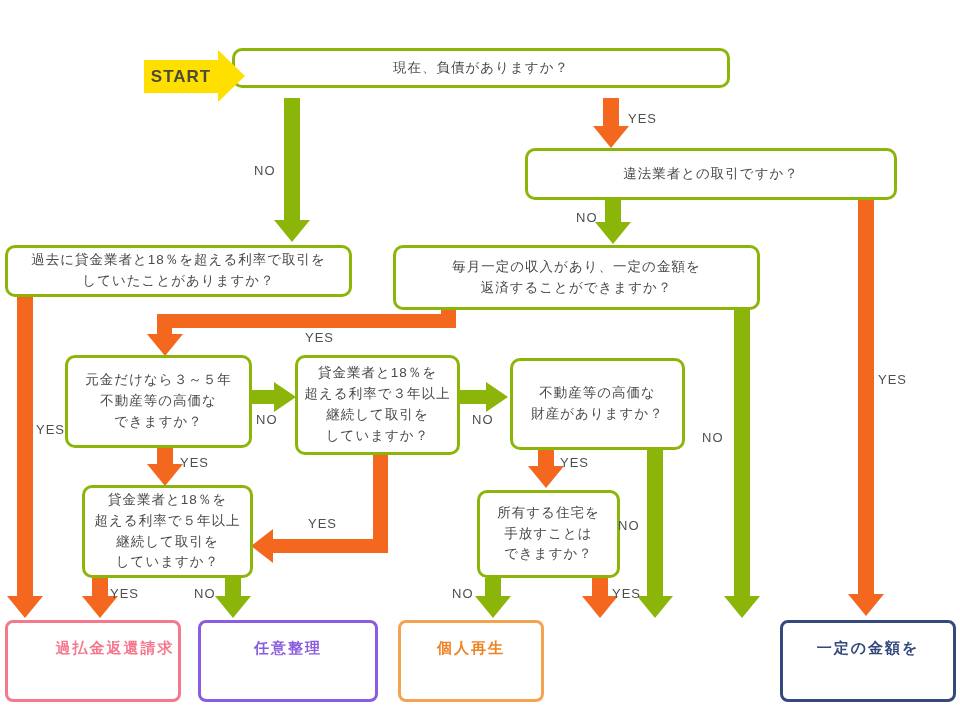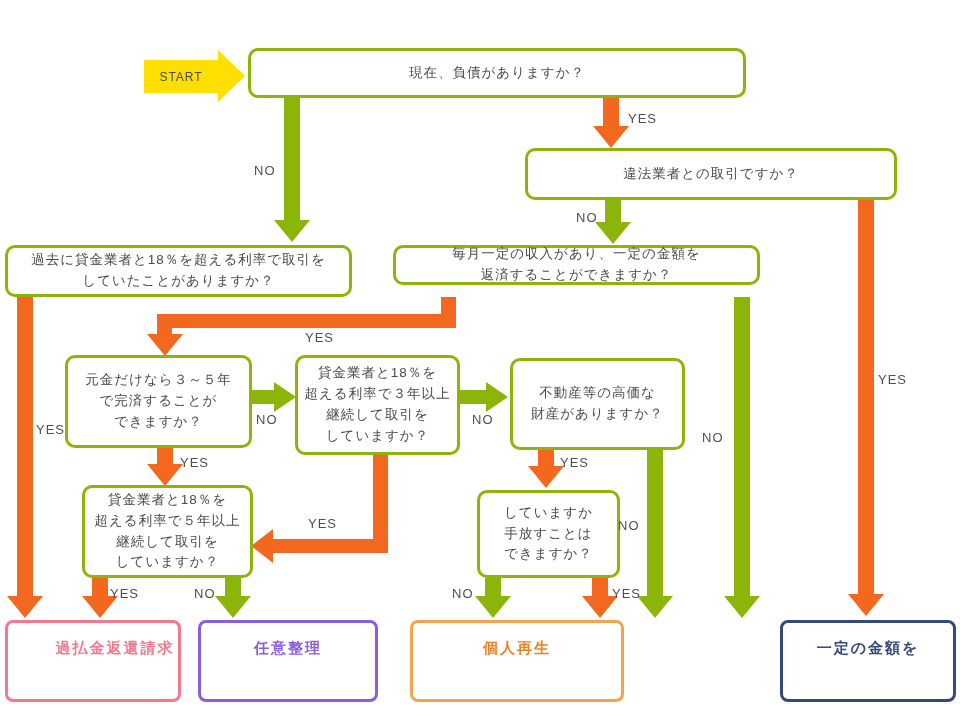--- a/index.html
+++ b/index.html
@@ -36,21 +36,21 @@
   .head { width:0; height:0; }
   .down-g { border-left:18px solid transparent; border-right:18px solid transparent; border-top:22px solid var(--green,#8cb50a); }
   .down-o { border-left:18px solid transparent; border-right:18px solid transparent; border-top:22px solid var(--orange,#f4671e); }
   .right-g { border-top:15px solid transparent; border-bottom:15px solid transparent; border-left:22px solid var(--green,#8cb50a); }
   .left-o  { border-top:17px solid transparent; border-bottom:17px solid transparent; border-right:22px solid var(--orange,#f4671e); }
   .lbl { position:absolute; font-size:13px; color:var(--label_text,#4f4f4f); letter-spacing:1px; z-index:3; }
   .start-body {
     position:absolute; left:144px; top:60px; width:74px; height:33px;
     background:var(--yellow,#ffdf00); display:flex; align-items:center; justify-content:center; z-index:3;
   }
-  .start-text { font-size:12px; font-weight:normal; color:var(--start_text,#4c4c34); letter-spacing:1px; }
+  .start-text { font-size:17px; font-weight:bold; color:var(--start_text,#4c4c34); letter-spacing:1px; }
   .start-head {
     position:absolute; left:218px; top:50px; width:0; height:0; z-index:3;
     border-top:26px solid transparent; border-bottom:26px solid transparent;
     border-left:27px solid var(--yellow,#ffdf00);
   }
 </style>
 </head>
 <body>
 
 <div class="stage">
@@ -125,67 +125,67 @@
   <div class="lbl" style="left:194px;top:586px">NO</div>
 
   <div class="vbar bar-g" style="left:485px;top:578px;width:16px;height:20px"></div>
   <div class="head down-g" style="left:475px;top:596px"></div>
   <div class="lbl" style="left:452px;top:586px">NO</div>
 
   <div class="vbar bar-o" style="left:592px;top:578px;width:16px;height:20px"></div>
   <div class="head down-o" style="left:582px;top:596px"></div>
   <div class="lbl" style="left:612px;top:586px">YES</div>
 
-  <div class="qbox" style="left:248px;top:48px;width:498px;height:50px">
+  <div class="qbox" style="left:232px;top:48px;width:498px;height:40px">
     <div class="qtext">現在、負債がありますか？</div>
   </div>
   <div class="qbox" style="left:525px;top:148px;width:372px;height:52px">
     <div class="qtext">違法業者との取引ですか？</div>
   </div>
   <div class="qbox" style="left:5px;top:245px;width:347px;height:52px">
     <div class="qtext">過去に貸金業者と18％を超える利率で取引を
 していたことがありますか？</div>
   </div>
-  <div class="qbox" style="left:393px;top:245px;width:367px;height:40px">
+  <div class="qbox" style="left:393px;top:245px;width:367px;height:65px">
     <div class="qtext">毎月一定の収入があり、一定の金額を
 返済することができますか？</div>
   </div>
   <div class="qbox" style="left:65px;top:355px;width:187px;height:93px">
     <div class="qtext">元金だけなら３～５年
-で完済することが
+不動産等の高価な
 できますか？</div>
   </div>
   <div class="qbox" style="left:295px;top:355px;width:165px;height:100px">
     <div class="qtext">貸金業者と18％を
 超える利率で３年以上
 継続して取引を
 していますか？</div>
   </div>
   <div class="qbox" style="left:510px;top:358px;width:175px;height:92px">
     <div class="qtext">不動産等の高価な
 財産がありますか？</div>
   </div>
   <div class="qbox" style="left:82px;top:485px;width:171px;height:93px">
     <div class="qtext">貸金業者と18％を
 超える利率で５年以上
 継続して取引を
 していますか？</div>
   </div>
   <div class="qbox" style="left:477px;top:490px;width:143px;height:88px">
-    <div class="qtext">していますか
+    <div class="qtext">所有する住宅を
 手放すことは
 できますか？</div>
   </div>
 
   <div class="rbox r1" style="left:5px;width:176px">
     <span class="rtext">過払金返還請求</span>
   </div>
   <div class="rbox r2" style="left:198px;width:180px">
     <span class="rtext">任意整理</span>
   </div>
-  <div class="rbox r3" style="left:410px;width:214px">
+  <div class="rbox r3" style="left:398px;width:146px">
     <span class="rtext">個人再生</span>
   </div>
   <div class="rbox r5" style="left:780px;width:176px">
     <span class="rtext">一定の金額を</span>
   </div>
 
 </div>
 
 </body></html>

